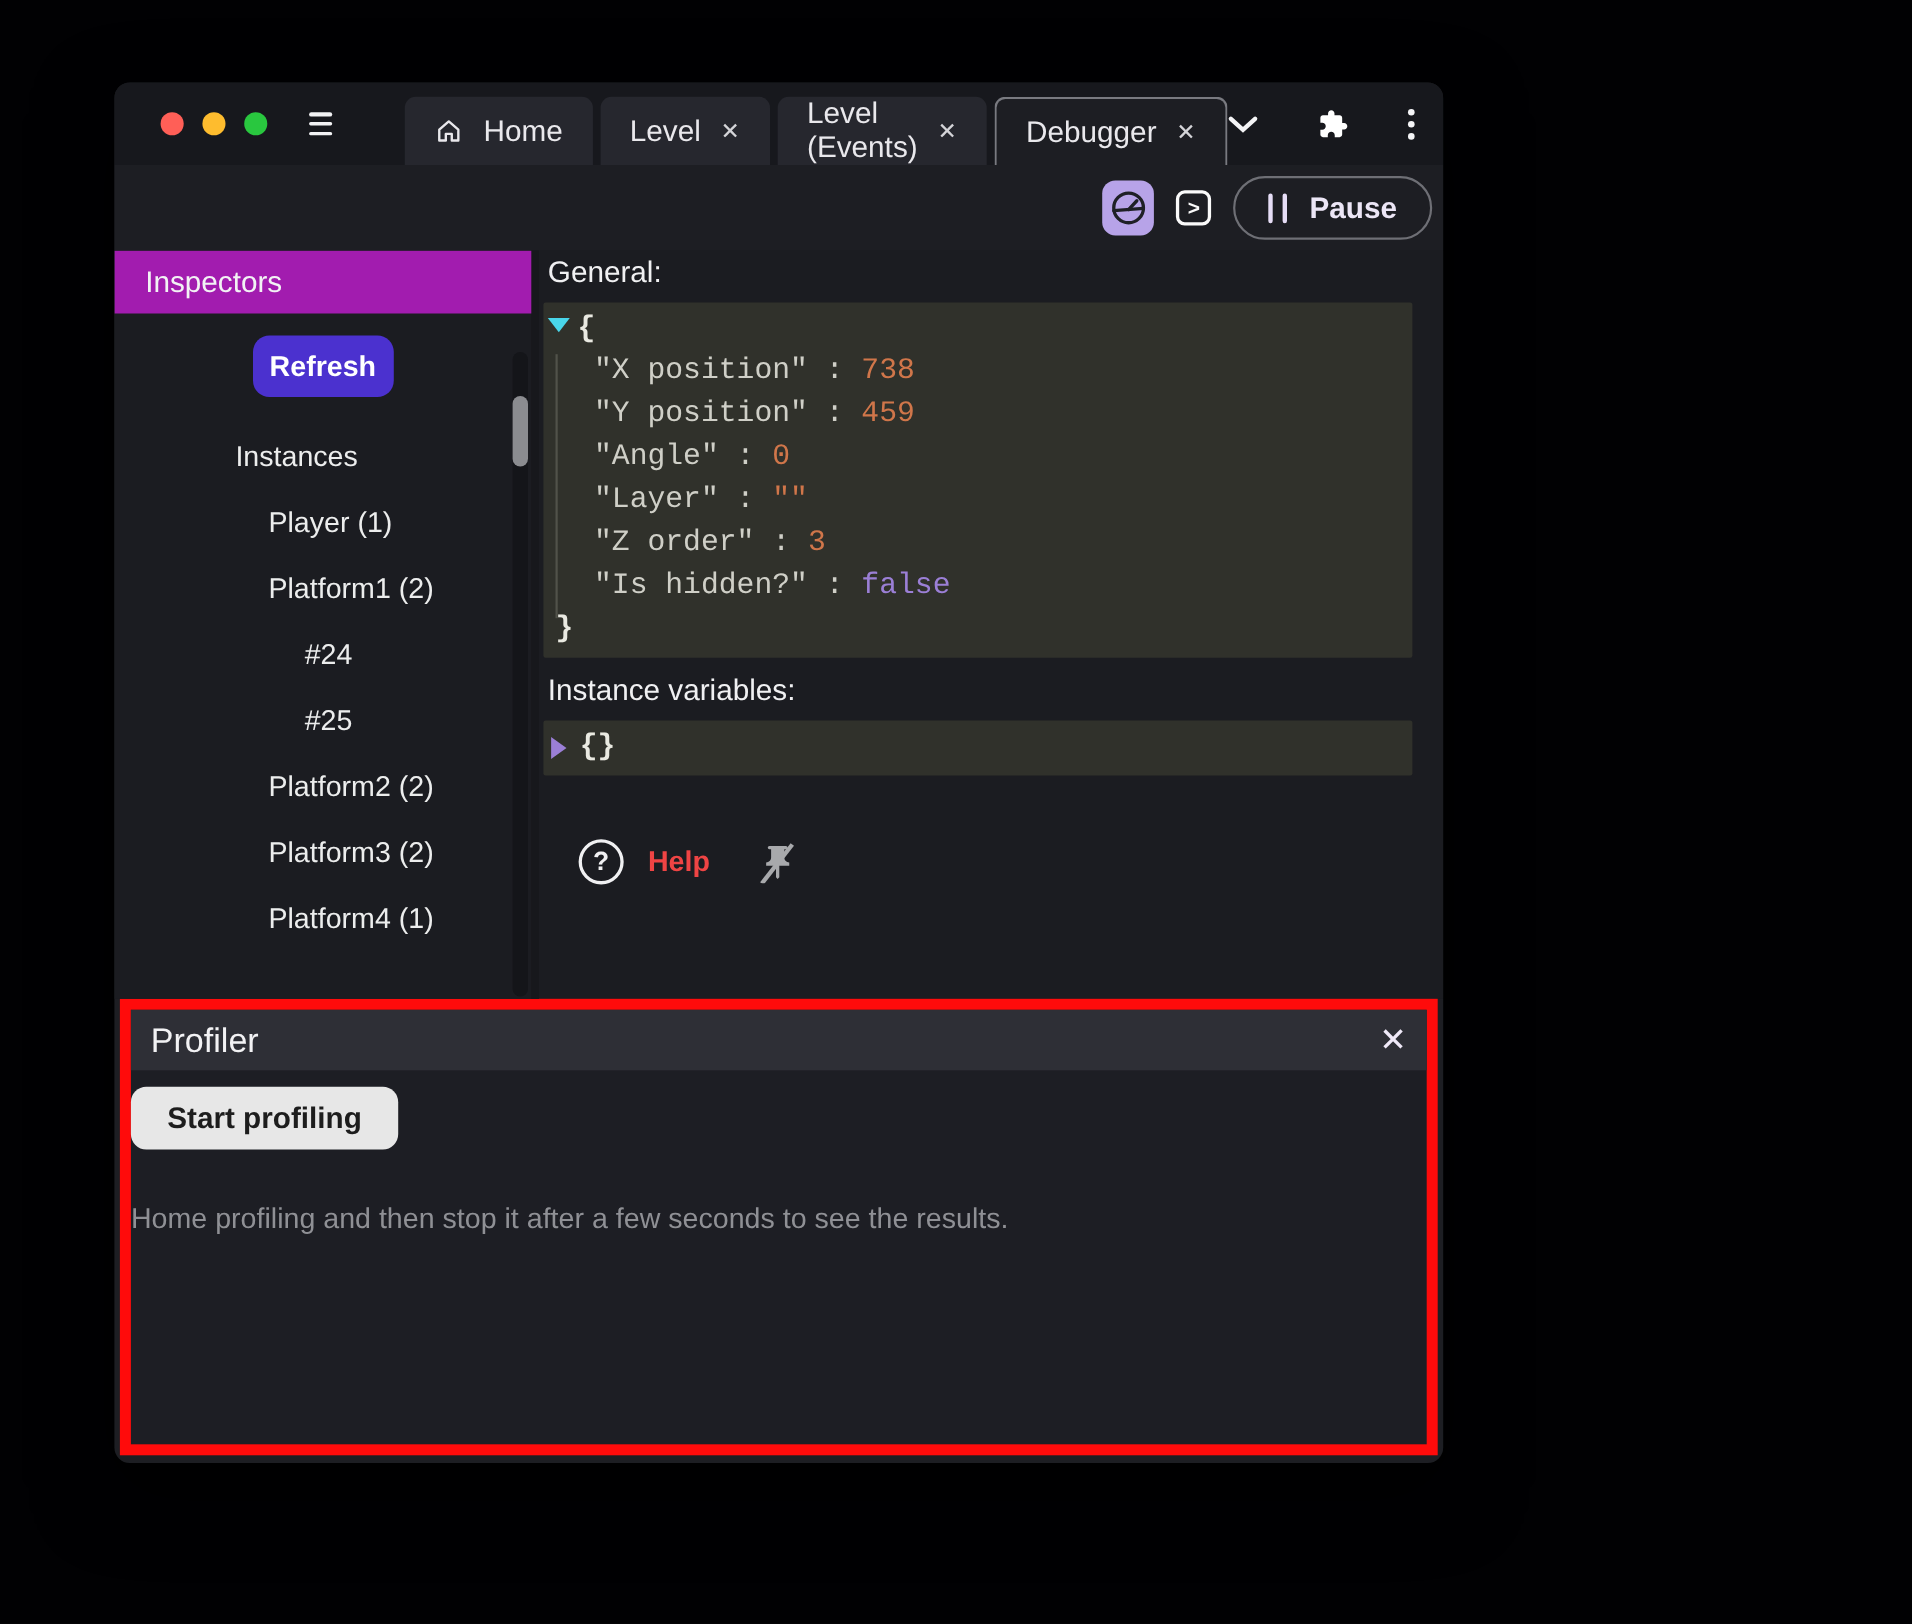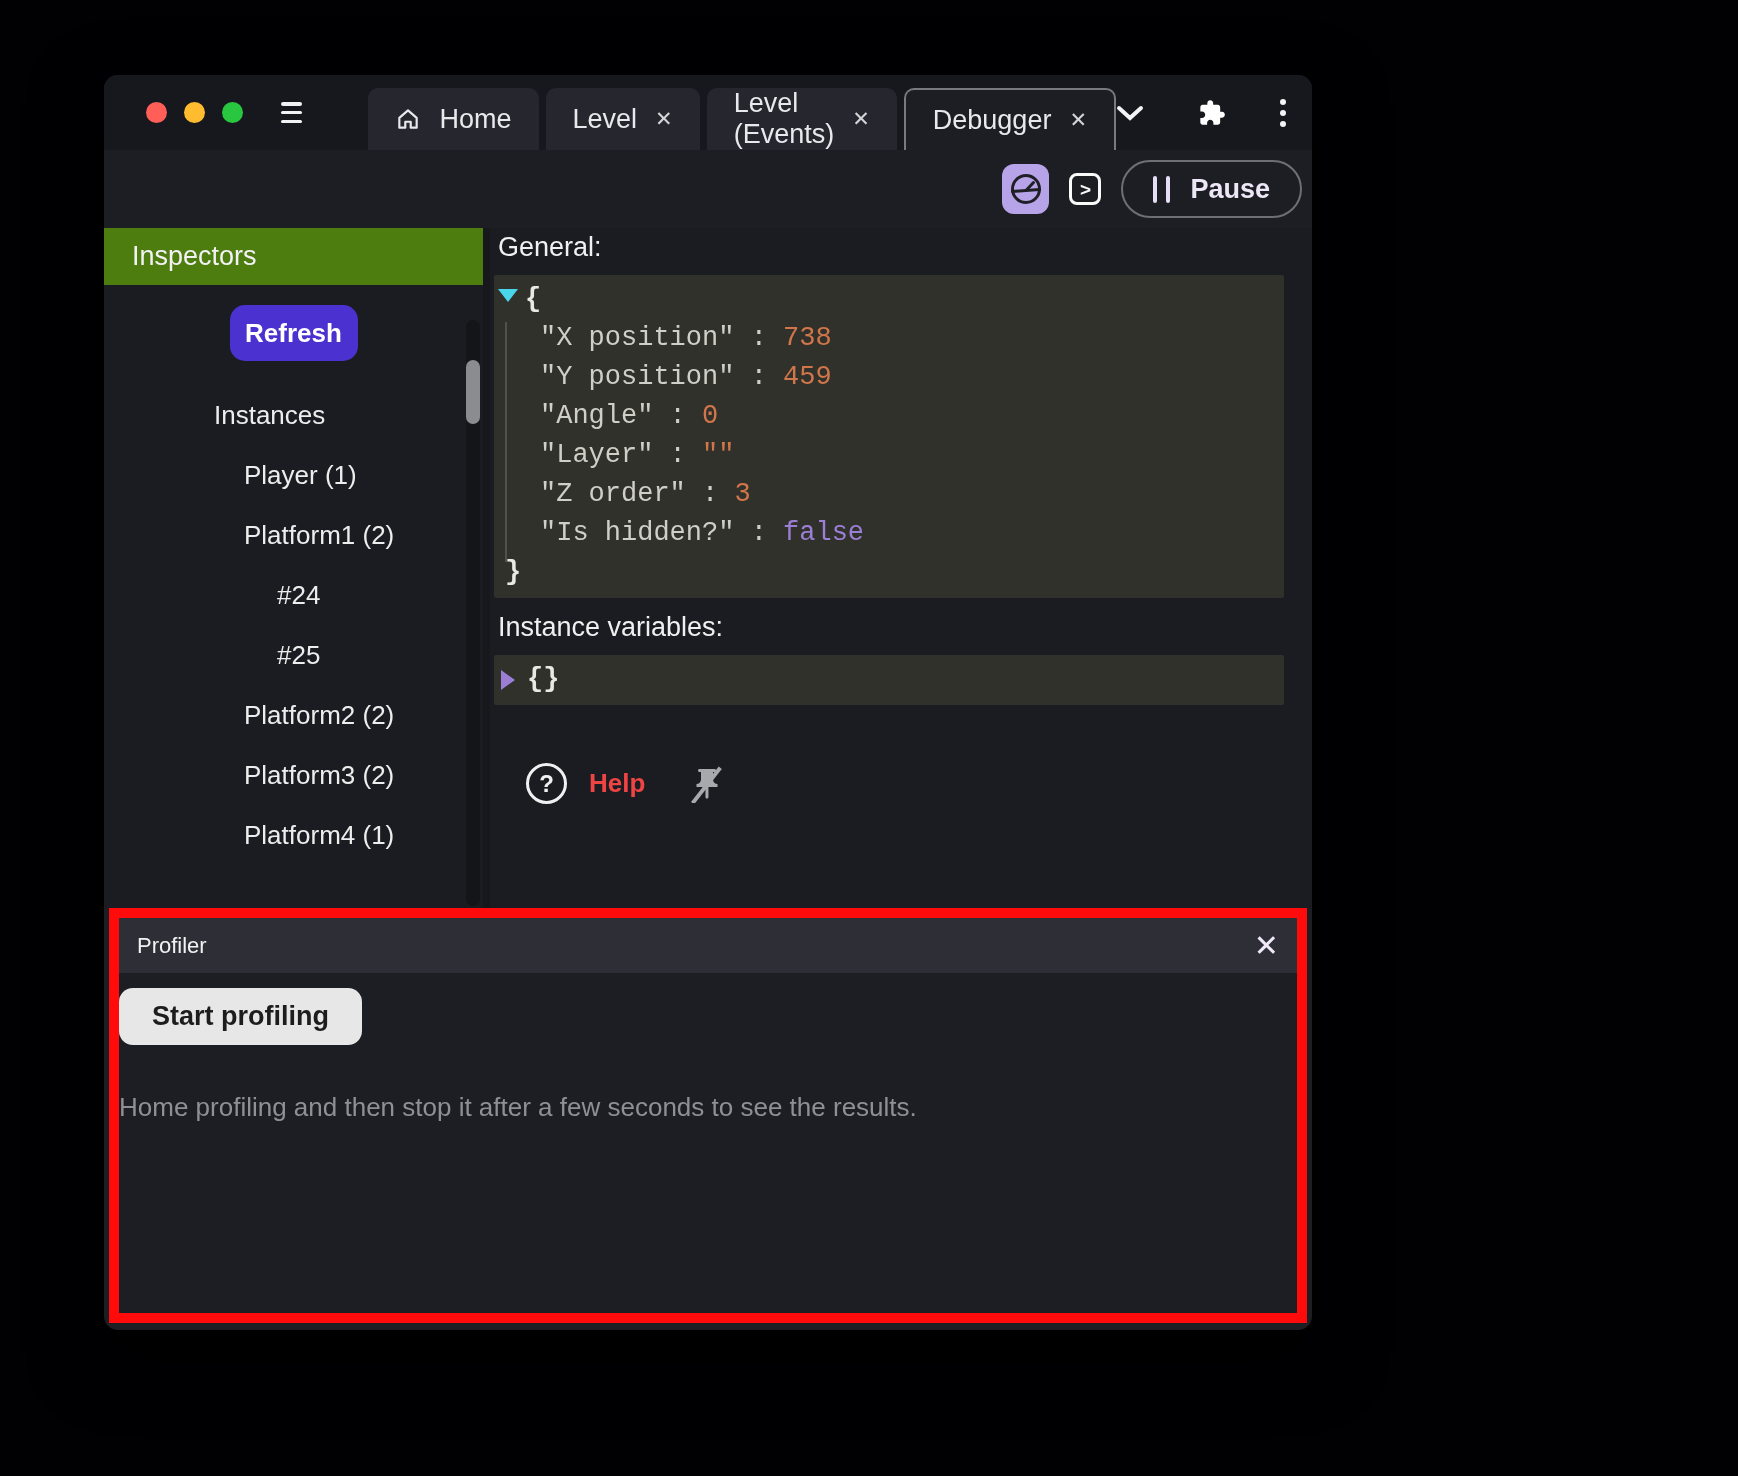--- a/index.html
+++ b/index.html
@@ -45,21 +45,21 @@
   .preview-row { height:83px; background:#2b2c33; border-radius:12px 12px 0 0;
                  border-bottom:3px solid #d8d8da; display:flex; align-items:center;
                  padding:0 26px 0 33px; cursor:pointer; flex:0 0 auto; }
   .preview-row .label { color:#f1f1f3; font-size:28px; font-weight:500; }
   .caret-down { margin-left:auto; width:0; height:0; border-left:11px solid transparent;
                 border-right:11px solid transparent; border-top:12px solid #d0d1d5; }
 
   
   .body { flex:1 1 auto; display:flex; min-height:0; background:#1b1c21; }
   .sidebar { position:relative; width:386px; flex:0 0 auto; border-right:7px solid #17181c; background:#1b1c21; }
-  .sidebar-header { height:57px; background:#4d7c0f; color:#f2f2f4; font-size:27px; font-weight:500;
+  .sidebar-header { height:57px; background:#a21caf; color:#f2f2f4; font-size:27px; font-weight:500;
                     display:flex; align-items:center; padding-left:28px; }
   .refresh-btn { display:block; margin:20px auto 0 auto; width:128px; height:56px; border:none; border-radius:15px;
                  background:var(--accent-purple,#4b31cf); color:#ffffff; font-size:26px; font-weight:bold; cursor:pointer;
                  font-family:"Liberation Sans",sans-serif; }
   .tree { margin-top:24px; list-style:none; }
   .tree li { height:60px; display:flex; align-items:center; color:#eceded; font-size:26px; cursor:pointer; }
   .tree li.lvl-0 { padding-left:110px; }
   .tree li.lvl-1 { padding-left:140px; }
   .tree li.lvl-2 { padding-left:173px; }
   .sb-track { position:absolute; right:3px; top:92px; bottom:2px; width:14px; background:#141519; border-radius:7px; }
@@ -87,21 +87,21 @@
   .help-row { margin-top:58px; display:flex; align-items:center; gap:22px; padding-left:32px; }
   .help-icon { width:41px; height:41px; border:3.5px solid #f0f0f2; border-radius:50%; color:#f0f0f2;
                display:flex; align-items:center; justify-content:center; font-size:24px; font-weight:bold; cursor:pointer; }
   .help-label { color:#ef4444; font-size:26px; font-weight:bold; }
   .pin-off { margin-left:22px; cursor:pointer; display:flex; }
 
   
   .profiler { flex:0 0 auto; height:415px; margin:0 5px 7px 5px; border:10px solid var(--profiler-red,#ff0b0b);
               display:flex; flex-direction:column; background:#1d1e24; }
   .profiler-header { height:55px; background:#2e2f36; display:flex; align-items:center; padding:0 18px; flex:0 0 auto; }
-  .profiler-title { color:#f2f2f4; font-size:22px; }
+  .profiler-title { color:#f2f2f4; font-size:31px; }
   .profiler-close { margin-left:auto; color:#efe9f8; font-size:30px; line-height:1; cursor:pointer; }
   .profiler-body { flex:1 1 auto; display:flex; flex-direction:column; align-items:flex-start; padding-top:15px; }
   .start-btn { height:57px; border:none; border-radius:14px; background:#e7e7e7; color:#1d1d1d;
                font-size:27px; font-weight:bold; padding:0 33px; cursor:pointer; font-family:"Liberation Sans",sans-serif; }
   .profiler-hint { margin-top:47px; color:#8f9095; font-size:26px; }
 </style>
 </head>
 <body>
 
 <div class="window">

